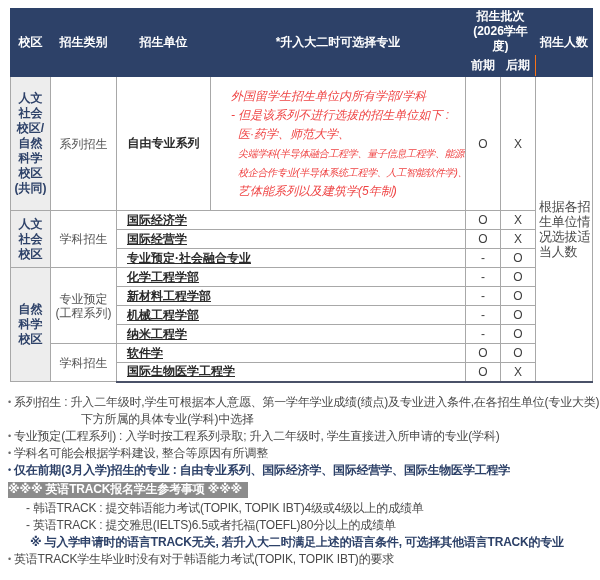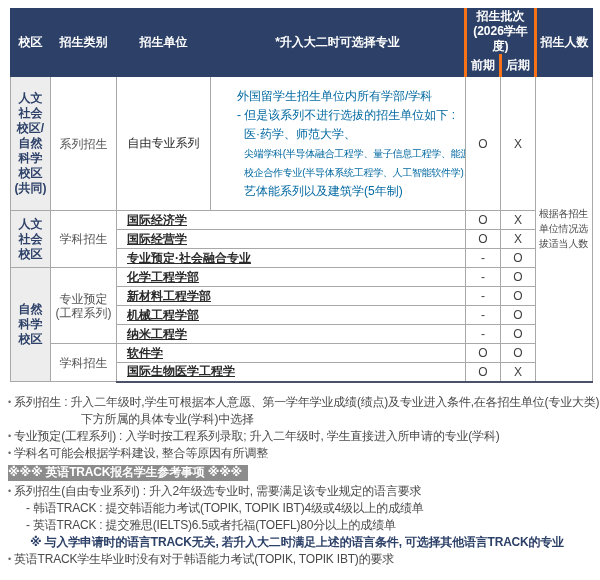--- a/index.html
+++ b/index.html
@@ -21,57 +21,58 @@
   thead th {
     background: #2d4168;
     color: #ffffff;
     font-size: 12px;
     font-weight: bold;
     text-align: center;
     vertical-align: middle;
     border: 1px solid #2d4168;
     padding: 0;
   }
-  thead th.sep-l { border-left: 3px solid #f97316; }
+  thead th.sep-l { border-left: 1px solid #f97316; }
   thead tr.subrow th { height: 22px; }
   thead tr.toprow th { height: 40px; }
   th.batch-group div { line-height: 15px; }
   
   tbody td {
     border: 1px solid #a8a8a8;
     font-size: 12px;
     color: #464646;
     vertical-align: middle;
     padding: 0;
   }
   td.campus {
     background: #ededed;
     color: #2d4168;
     font-weight: bold;
     text-align: center;
     line-height: 15px;
   }
   td.category { text-align: center; color: #545454; line-height: 14px; }
-  td.unit-free { text-align: center; font-weight: normal; color: #2a2a2a; }
+  td.unit-free { text-align: center; font-weight: bold; color: #2a2a2a; }
   td.unit {
     font-weight: bold; color: #2a2a2a;
     padding-left: 10px; text-align: left; text-decoration: underline;
   }
   td.majors {
-    padding: 6px 4px 6px 26px;
+    padding: 6px 4px 6px 20px;
     line-height: 19px;
-    color: #0369a1;
+    color: #ef4444;
     vertical-align: middle;
     white-space: nowrap;
+    font-style: italic;
   }
   td.majors .indent { padding-left: 7px; }
   td.majors .small { font-size: 10px; letter-spacing: -0.3px; }
   td.mark { text-align: center; color: #3f3f3f; }
   td.quota-cell {
-    font-size: 10px;
+    font-size: 13px;
     line-height: 15px;
     padding: 0 1px 0 3px;
     color: #4c4c4c;
     letter-spacing: -0.2px;
     border-bottom: 2px solid #4a5168;
     text-align: left;
     vertical-align: middle;
   }
   tr.r1 { height: 134px; }
   tr.r-s { height: 19px; }
@@ -223,19 +224,19 @@
       <td class="mark">X</td>
     </tr>
   </tbody>
 </table>
 
 <div class="notes">
   <div class="note"><span class="blt">•</span><span>系列招生 : 升入二年级时,学生可根据本人意愿、第一学年学业成绩(绩点)及专业进入条件,在各招生单位(专业大类)</span></div>
   <div class="note-cont">下方所属的具体专业(学科)中选择</div>
   <div class="note"><span class="blt">•</span><span>专业预定(工程系列) : 入学时按工程系列录取; 升入二年级时, 学生直接进入所申请的专业(学科)</span></div>
   <div class="note"><span class="blt">•</span><span>学科名可能会根据学科建设, 整合等原因有所调整</span></div>
+  <div class="note nb"><span class="blt">•</span><span>仅在前期(3月入学)招生的专业 : 自由专业系列、国际经济学、国际经营学、国际生物医学工程学</span></div>
   <div class="badge-line"><span class="badge">※※※ 英语TRACK报名学生参考事项 ※※※</span></div>
-  <div class="note"><span class="blt">•</span><span>系列招生(自由专业系列) : 升入2年级选专业时, 需要满足该专业规定的语言要求</span></div>
   <div class="note sub1">- 韩语TRACK : 提交韩语能力考试(TOPIK, TOPIK IBT)4级或4级以上的成绩单</div>
   <div class="note sub1">- 英语TRACK : 提交雅思(IELTS)6.5或者托福(TOEFL)80分以上的成绩单</div>
   <div class="note sub2 nb">※ 与入学申请时的语言TRACK无关, 若升入大二时满足上述的语言条件, 可选择其他语言TRACK的专业</div>
   <div class="note"><span class="blt">•</span><span>英语TRACK学生毕业时没有对于韩语能力考试(TOPIK, TOPIK IBT)的要求</span></div>
 </div>
 
 </body></html>

